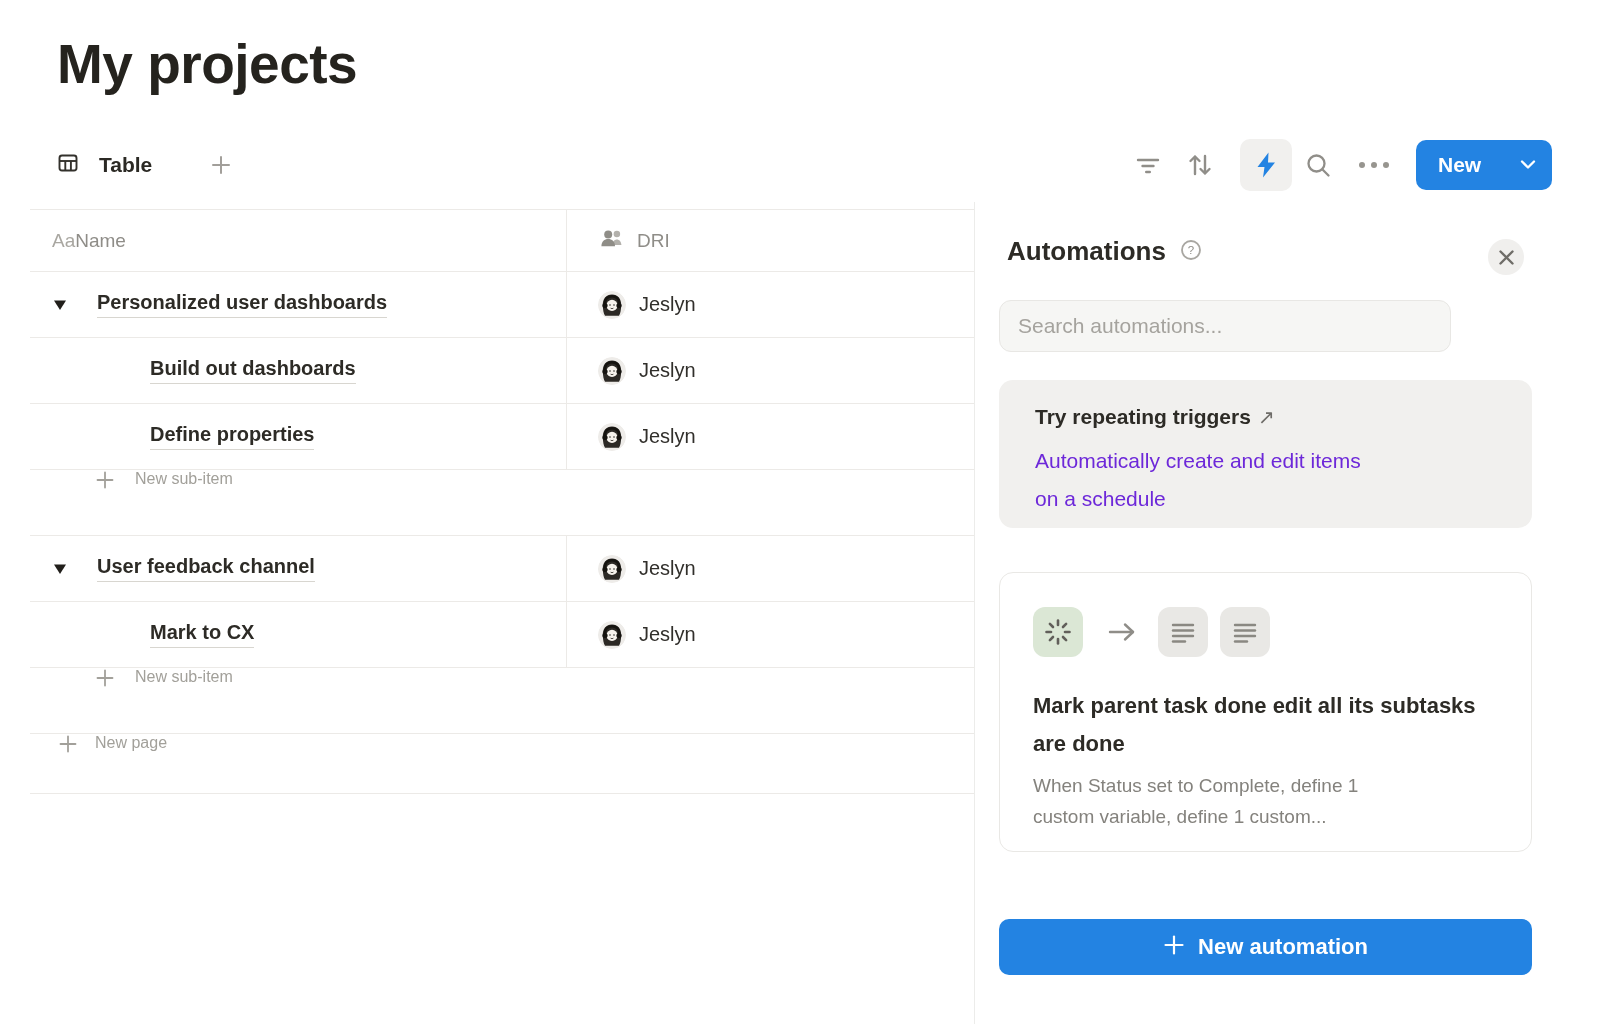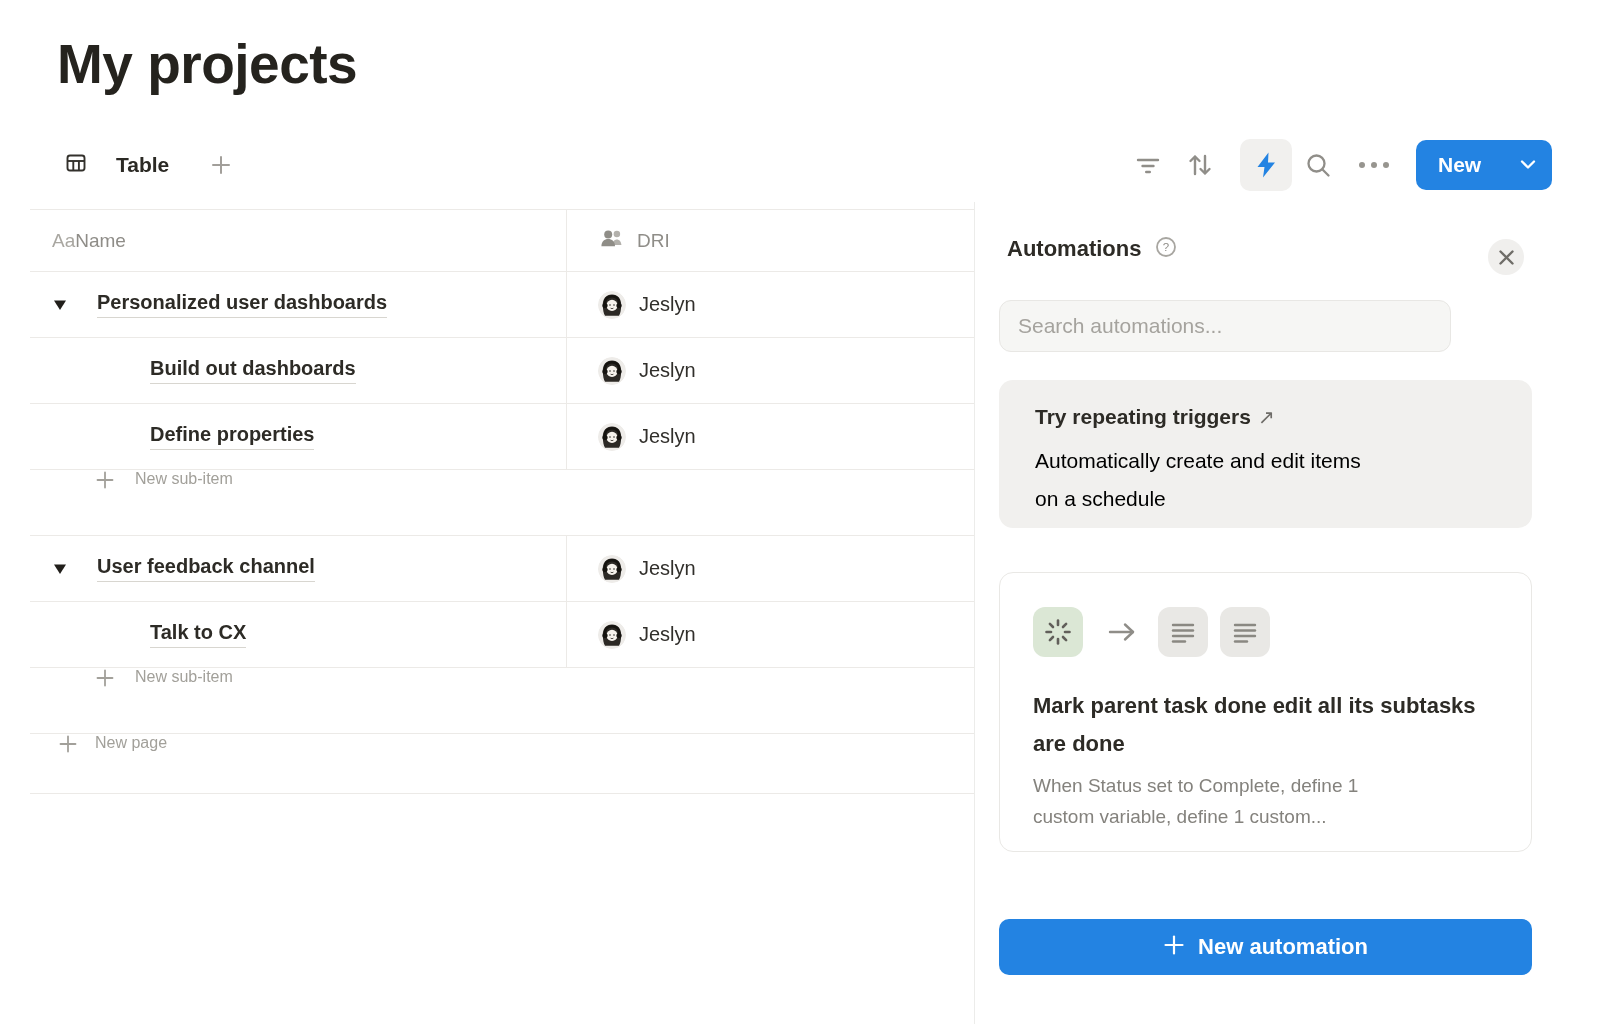--- a/index.html
+++ b/index.html
@@ -5,22 +5,22 @@
   * { margin:0; padding:0; box-sizing:border-box; }
   html,body { background:#ffffff; }
   body { font-family:"Liberation Sans", sans-serif; color:#37352f; }
   #app { position:relative; width:1622px; height:1024px; background:#fff; overflow:hidden; }
 
   
   .page-title { position:absolute; left:57px; top:32px; font-size:55px; font-weight:700;
                 color:#25231e; letter-spacing:-0.5px; }
 
   
-  .view-tab { position:absolute; left:64px; top:140px; height:50px; display:flex;
-              align-items:center; gap:28px; cursor:pointer; }
+  .view-tab { position:absolute; left:56px; top:140px; height:50px; display:flex;
+              align-items:center; gap:19px; cursor:pointer; }
   .view-tab-label { font-size:21px; font-weight:700; color:#2b2924; }
   .add-view { position:absolute; left:204px; top:140px; height:50px; width:34px;
               display:flex; align-items:center; justify-content:center; }
 
   .tool { position:absolute; top:140px; height:50px; display:flex; align-items:center;
           justify-content:center; width:44px; }
   .tool-filter { left:1126px; }
   .tool-sort   { left:1178px; }
   .bolt-box { position:absolute; left:1240px; top:139px; width:52px; height:52px;
               background:#f1f0ee; border-radius:10px; display:flex; align-items:center;
@@ -62,37 +62,37 @@
 
   .tr.action { color:#a2a09a; }
   .action-inner { display:flex; align-items:flex-start; font-size:16px; cursor:pointer; width:100%; }
   .action-inner.sub { padding-left:65px; gap:20px; }
   .action-inner.page { padding-left:28px; gap:17px; }
   .tr.newpage { height:60px; }
 
   
   .panel-divider { position:absolute; left:974px; top:202px; bottom:0; width:1px; background:#ececea; }
   .panel-header { position:absolute; left:1007px; top:236px; display:flex; align-items:center; gap:14px; }
-  .panel-title { font-size:22px; font-weight:700; color:#2d2b26; }
+  .panel-title { font-size:26px; font-weight:700; color:#2d2b26; }
   .close-btn { position:absolute; left:1488px; top:239px; width:36px; height:36px;
                border-radius:50%; background:#f0efed; display:flex; align-items:center;
                justify-content:center; cursor:pointer; }
 
   .search-box { position:absolute; left:999px; top:300px; width:452px; height:52px;
                 background:#f6f6f4; border:1px solid #e8e7e4; border-radius:12px;
                 display:flex; align-items:center; padding:0 18px; }
   .search-box input { border:none; outline:none; background:transparent; width:100%;
                       font-family:"Liberation Sans", sans-serif; font-size:21px; color:#37352f; }
   .search-box input::placeholder { color:#a5a39e; }
 
   .promo-card { position:absolute; left:999px; top:380px; width:533px; height:148px;
                 background:#f1f0ee; border-radius:14px; padding:25px 36px; cursor:pointer; }
   .promo-title { font-size:21px; font-weight:700; color:#2d2b26; }
   .promo-arrow { color:#6e6c68; font-weight:400; font-size:20px; margin-left:7px; }
-  .promo-body { margin-top:13px; font-size:21px; line-height:38px; color:#000000; width:350px; }
+  .promo-body { margin-top:13px; font-size:21px; line-height:38px; color:#6d28d9; width:350px; }
 
   .auto-card { position:absolute; left:999px; top:572px; width:533px; height:280px;
                background:#fff; border:1px solid #e9e8e5; border-radius:14px;
                padding:34px 33px; cursor:pointer; }
   .icon-row { display:flex; align-items:center; }
   .sq { width:50px; height:50px; border-radius:12px; display:flex; align-items:center;
         justify-content:center; flex:none; }
   .sq.green { background:#dbe7d5; }
   .sq.gray  { background:#e9e8e5; }
   .flow-arrow { margin:0 21px 0 24px; display:flex; align-items:center; }
@@ -296,21 +296,21 @@
             <circle cx="7" cy="14.5" r="2.6" fill="#15130f"></circle>
               <circle cx="21" cy="14.5" r="2.6" fill="#15130f"></circle>
           </svg>
         </span>
         <span>Jeslyn</span>
       </div>
     </div>
 
     <div class="tr">
       <div class="cell-name lvl1">
-        <span class="name-link">Talk to CX</span>
+        <span class="name-link">Mark to CX</span>
       </div>
       <div class="cell-dri">
         <span class="avatar">
           <svg width="28" height="28" viewBox="0 0 28 28">
             <circle cx="14" cy="14" r="14" fill="#eeece9"></circle>
             <path d="M14 3.5 C7.5 3.5 4.5 8.5 4.8 14.5 C5 19 5.5 22.5 7 24.8 L21 24.8 C22.5 22.5 23 19 23.2 14.5 C23.5 8.5 20.5 3.5 14 3.5 Z" fill="#2c2925"></path>
             <circle cx="14" cy="14.4" r="5.6" fill="#f6f2ec"></circle>
             <circle cx="12" cy="14" r="0.8" fill="#2c2925"></circle>
               <circle cx="16" cy="14" r="0.8" fill="#2c2925"></circle>
             <path d="M12.6 17.2 q1.4 1 2.8 0" stroke="#2c2925" stroke-width="0.8" fill="none"></path>

